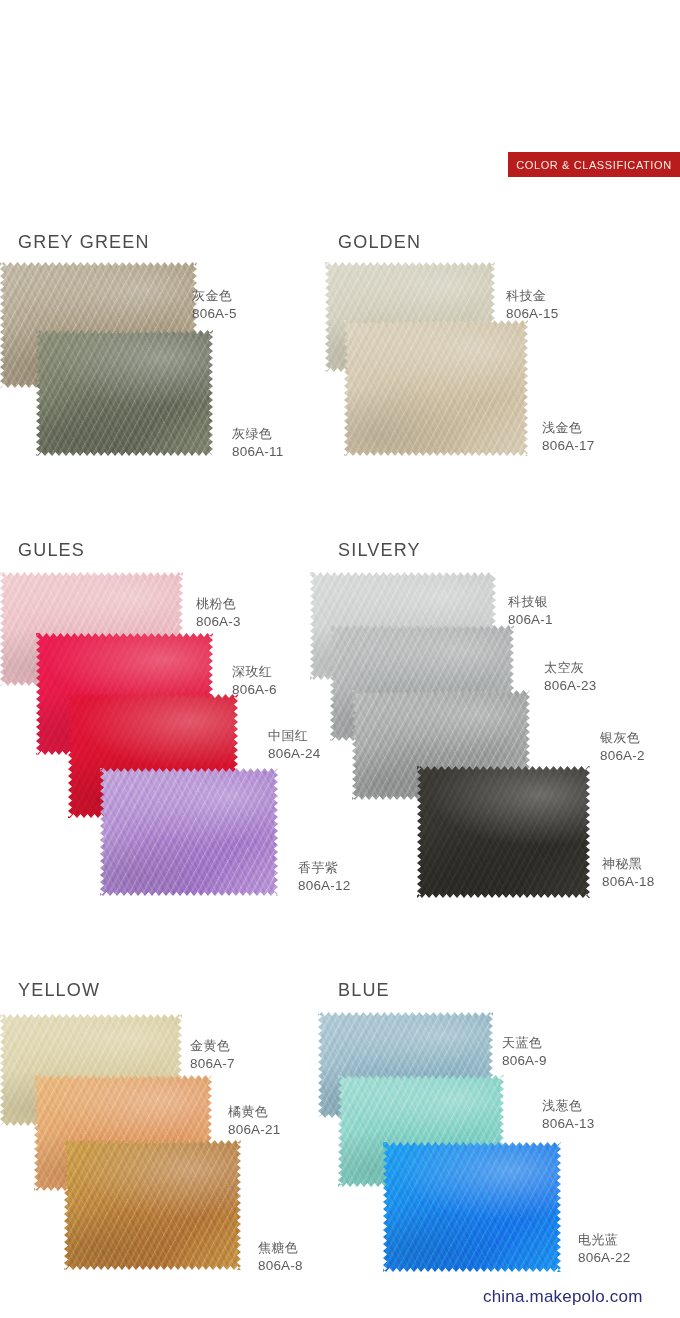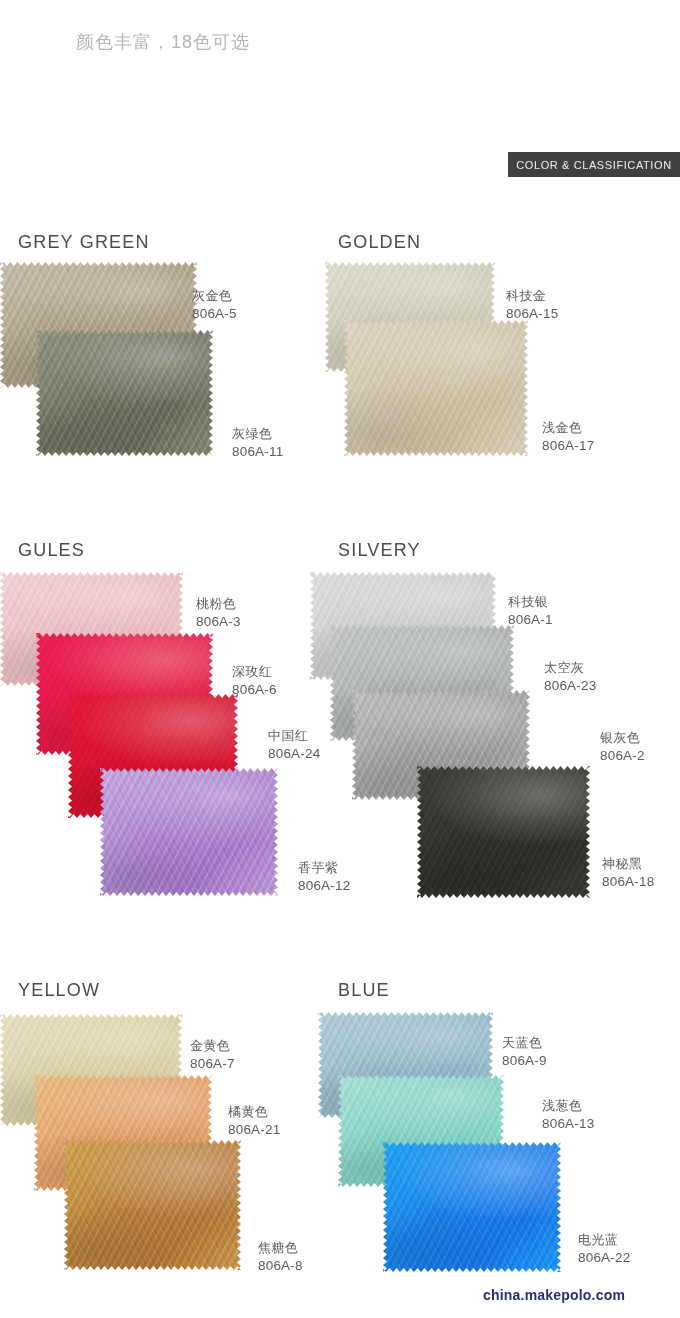--- a/index.html
+++ b/index.html
@@ -25,21 +25,21 @@
     position:absolute; left:74px; top:62px;
     font-size:25px; font-weight:bold; color:#333333;
     letter-spacing:1.5px; white-space:nowrap;
   }
   .cat-cn {
     position:absolute; right:4px; top:114px;
     font-size:25px; color:#4a4a4a; letter-spacing:2px; white-space:nowrap;
   }
   .cat-banner {
     position:absolute; left:508px; top:152px; width:172px; height:25px;
-    background:#404040;
+    background:#b91c1c;
   }
   .cat-en {
     position:absolute; left:0; top:0; width:100%; height:100%;
     display:flex; align-items:center; justify-content:center;
     font-size:11px; color:#f7f1e6; letter-spacing:0.6px; white-space:nowrap;
   }
 
   
   .group { position:absolute; }
   .group-title {
@@ -155,28 +155,27 @@
 
   .swatch-label {
     position:absolute; white-space:nowrap; line-height:1.28;
     font-size:13px; color:#5c5c5c; letter-spacing:.4px;
   }
   .swatch-label .code { font-size:13.5px; color:#5c5c5c; letter-spacing:.2px; }
 
   
   #watermark {
     position:absolute; left:483px; top:1287px;
-    font-size:14px; color:#2b2e77; letter-spacing:.2px; white-space:nowrap;font-weight:bold;
+    font-size:17px; color:#2b2e77; letter-spacing:.2px; white-space:nowrap;
   }
 </style>
 </head>
 <body>
 
 <div id="page-header">
-  <div class="subtitle">颜色丰富，18色可选</div>
   <div class="cat-banner">
     <div class="cat-en">COLOR &amp; CLASSIFICATION</div>
   </div>
 </div>
 
 <div id="groups-root">
     <div class="group" style="left: 0px; top: 0px; width: 680px; height: 1318px; pointer-events: none;">
       <div class="group-title" style="left: 18px; top: 232px;">GREY GREEN</div>
       <div class="swatch" style="left: 0px; top: 262px; width: 197px; height: 126px; pointer-events: auto;">
         <div class="sw-inner" style="background: rgb(168, 154, 128);">

